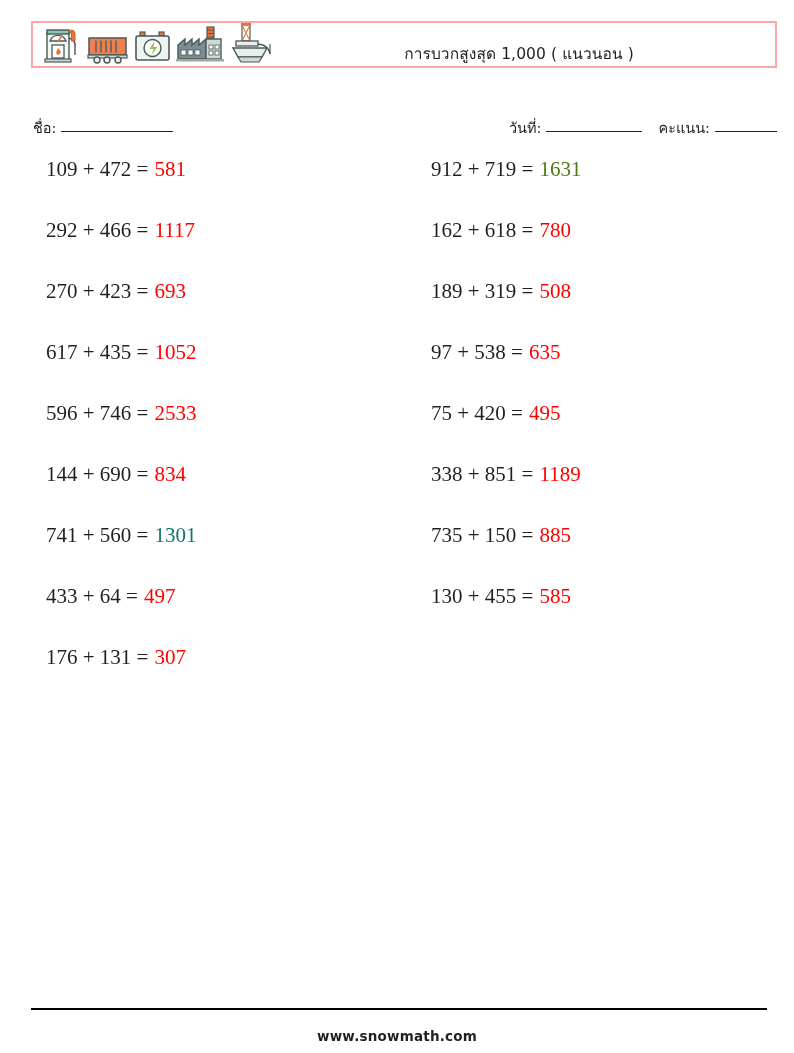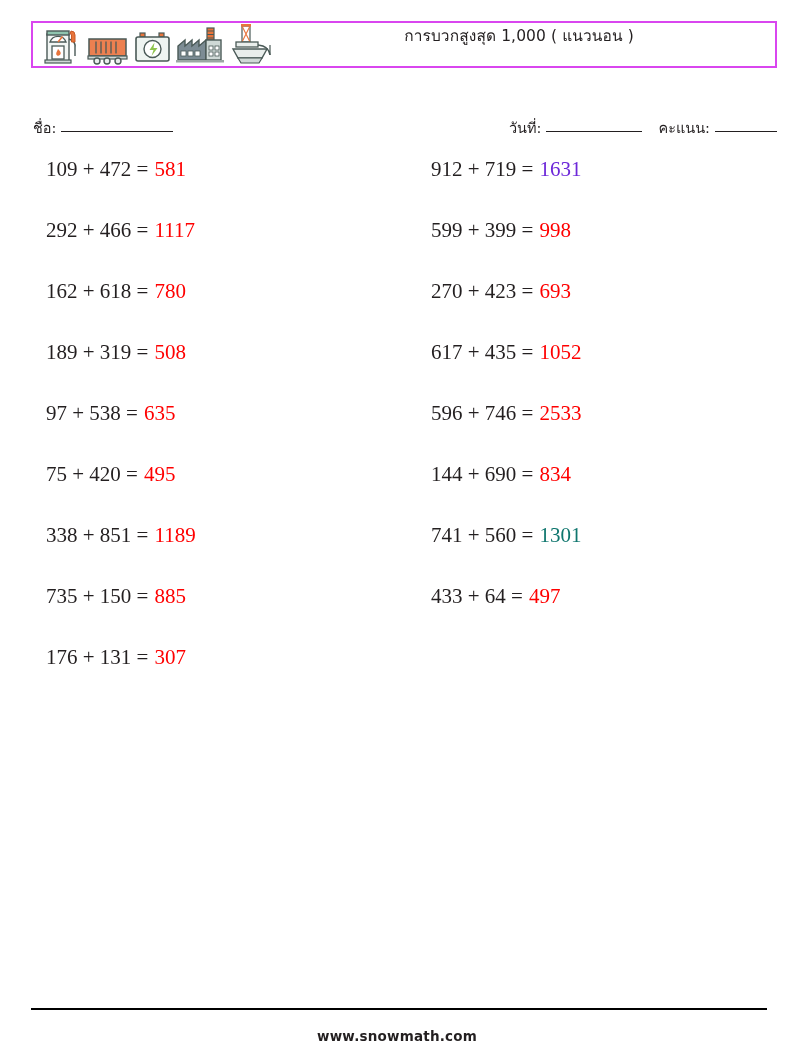--- a/index.html
+++ b/index.html
@@ -17,24 +17,24 @@
     overflow: hidden;
   }
 
   
   .header-box {
     position: absolute;
     left: 31px;
     top: 21px;
     width: 746px;
     height: 47px;
-    border: 2px solid #d946ef;
+    border: 2px solid #fca5a5;
     box-sizing: border-box;
     display: flex;
-    align-items: flex-start;
+    align-items: flex-end;
   }
   .header-icons {
     display: flex;
     align-items: flex-end;
     gap: 2px;
     padding-left: 8px;
     height: 44px;
   }
   .header-icons svg { display: block; }
 
@@ -229,31 +229,27 @@
 </div>
 
 <div class="problems">
 
   <div class="problem">
     <span class="expr">109 + 472 =</span>
     <span class="answer" style="color: rgb(255, 0, 0);">581</span>
   </div>
   <div class="problem">
     <span class="expr">912 + 719 =</span>
-    <span class="answer" style="color: #6d28d9;">1631</span>
+    <span class="answer" style="color: #4d7c0f;">1631</span>
   </div>
 
   <div class="problem">
     <span class="expr">292 + 466 =</span>
     <span class="answer" style="color: rgb(255, 0, 0);">1117</span>
   </div>
-  <div class="problem">
-    <span class="expr">599 + 399 =</span>
-    <span class="answer" style="color: rgb(255, 0, 0);">998</span>
-  </div>
 
   <div class="problem">
     <span class="expr">162 + 618 =</span>
     <span class="answer" style="color: rgb(255, 0, 0);">780</span>
   </div>
   <div class="problem">
     <span class="expr">270 + 423 =</span>
     <span class="answer" style="color: rgb(255, 0, 0);">693</span>
   </div>
 
@@ -297,20 +293,24 @@
   <div class="problem">
     <span class="expr">735 + 150 =</span>
     <span class="answer" style="color: rgb(255, 0, 0);">885</span>
   </div>
   <div class="problem">
     <span class="expr">433 + 64 =</span>
     <span class="answer" style="color: rgb(255, 0, 0);">497</span>
   </div>
 
   <div class="problem">
+    <span class="expr">130 + 455 =</span>
+    <span class="answer" style="color: rgb(255, 0, 0);">585</span>
+  </div>
+  <div class="problem">
     <span class="expr">176 + 131 =</span>
     <span class="answer" style="color: rgb(255, 0, 0);">307</span>
   </div>
 
 </div>
 
 <div class="footer-rule"></div>
 <div class="footer-text">www.snowmath.com</div>
 
 </body></html>

